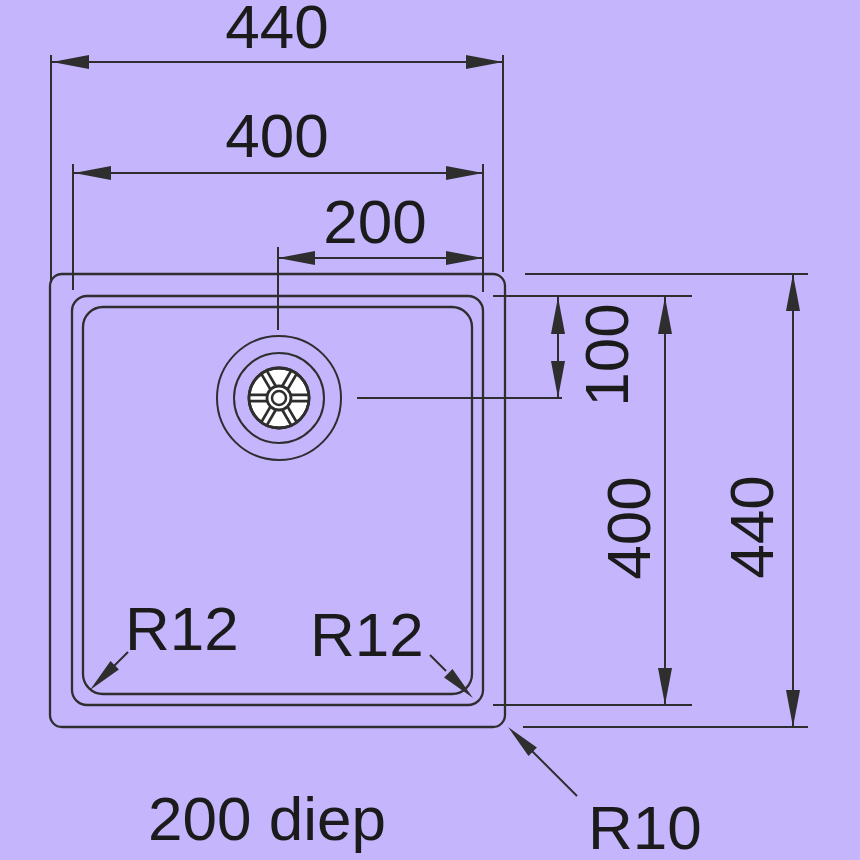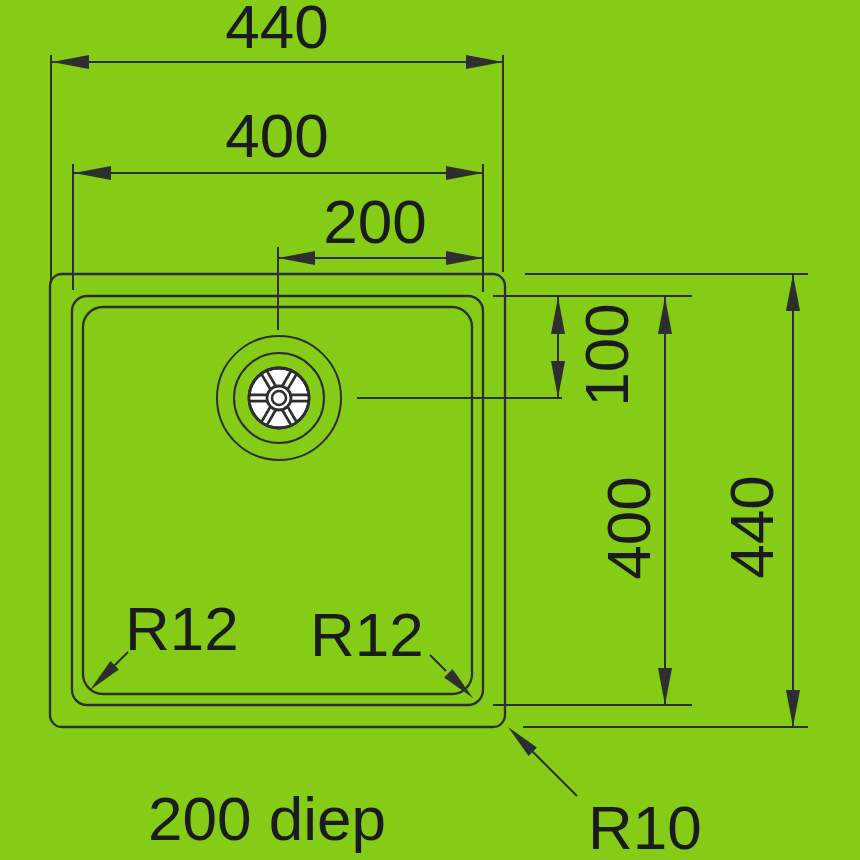--- a/index.html
+++ b/index.html
@@ -7,21 +7,21 @@
     padding: 0;
     width: 860px;
     height: 860px;
     background: #ffffff;
     font-family: "Liberation Sans", sans-serif;
   }
   #stage {
     width: 860px;
     height: 860px;
     position: relative;
-    background: #84cc16;
+    background: #c4b5fd;
   }
   svg { display: block; }
   .dim-text {
     font-family: "Liberation Sans", sans-serif;
     font-size: 62px;
     font-weight: 400;
     letter-spacing: 0px;
   }
 </style>
 </head>

